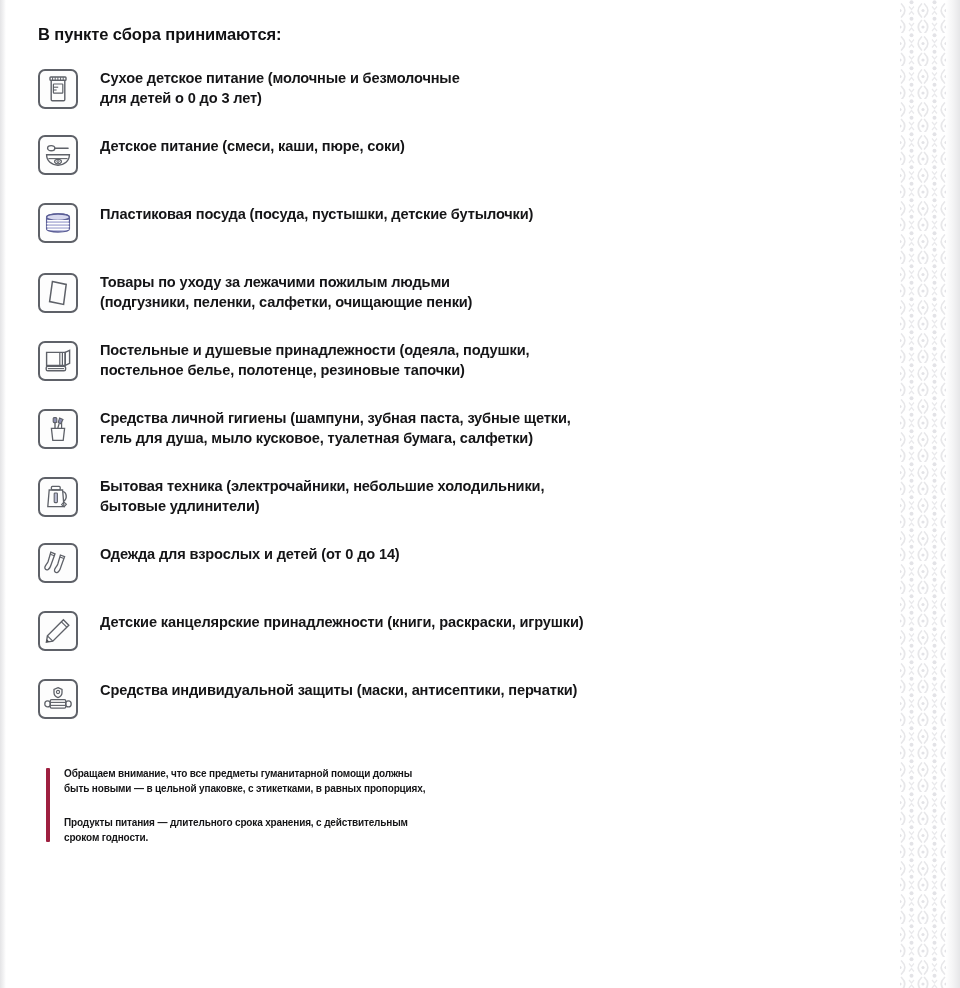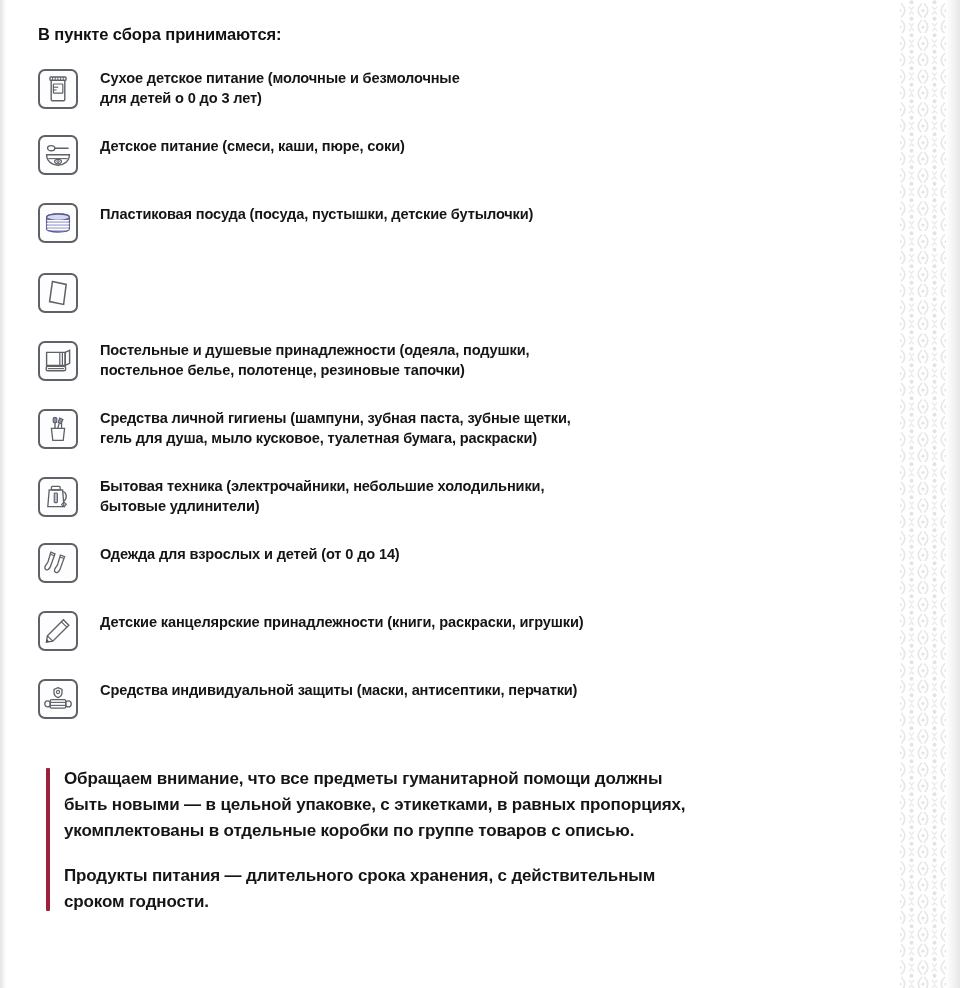--- a/index.html
+++ b/index.html
@@ -103,21 +103,21 @@
     position: absolute;
     left: 8px;
     top: 2px;
     bottom: 4px;
     width: 4px;
     background: #9e2040;
     border-radius: 1px;
   }
   .note p {
     margin: 0 0 18px 0;
-    font-size: 17px;
+    font-size: 10px;
     font-weight: bold;
     line-height: 1.55;
     color: #151517;
     letter-spacing: -0.15px;
   }
   .note p:last-child { margin-bottom: 0; }
   .note .l { display: block; white-space: nowrap; }
 
   
   .ornament {
@@ -211,20 +211,24 @@
         </div>
       </div>
 
 
       <div class="item row-h2">
         <div class="icon-box">
           <svg width="26" height="28" viewBox="0 0 26 28" fill="none" stroke="#5e6168" stroke-width="1.5">
             <path d="M7.4 2.6 L21.2 5.4 L18.6 25.4 L4.6 22.6 Z"></path>
           </svg>
         </div>
+        <div class="item-text">
+          <span class="l">Товары по уходу за лежачими пожилым людьми</span>
+          <span class="l">(подгузники, пеленки, салфетки, очищающие пенки)</span>
+        </div>
       </div>
 
       <div class="item row-h2">
         <div class="icon-box">
           <svg width="30" height="26" viewBox="0 0 30 26" fill="none" stroke="#5e6168" stroke-width="1.4">
             <path d="M3.6 4.4 h18.6 v13 H3.6 z"></path>
             <path d="M22.2 4.4 L26.6 2.4 v13 l-4.4 2 z"></path>
             <line x1="16.8" y1="4.4" x2="16.8" y2="17.4" stroke-width="1.2"></line>
             <line x1="19.4" y1="4.4" x2="19.4" y2="17.4" stroke-width="1.2"></line>
             <rect x="3.2" y="18.2" width="19.4" height="4.6" rx="1.6"></rect>
@@ -243,21 +247,21 @@
             <path d="M6.4 13.4 h13.2 l-1.4 12 h-10.4 z"></path>
             <rect x="8.2" y="2.6" width="3.6" height="5" rx="1" fill="#8e90b4" stroke="#5e6168" stroke-width="1.1"></rect>
             <line x1="10" y1="7.6" x2="10" y2="13.2" stroke-width="1.4"></line>
             <path d="M14.6 3 l3.4 1.6 -2.2 4.2 -2.6 -1.4 z" fill="#8e90b4" stroke="#5e6168" stroke-width="1.1"></path>
             <line x1="14.2" y1="8.4" x2="12.8" y2="13.2" stroke-width="1.3"></line>
             <line x1="16.6" y1="6.4" x2="16.6" y2="13.2" stroke-width="1.2"></line>
           </svg>
         </div>
         <div class="item-text">
           <span class="l">Средства личной гигиены (шампуни, зубная паста, зубные щетки,</span>
-          <span class="l">гель для душа, мыло кусковое, туалетная бумага, раскраски)</span>
+          <span class="l">гель для душа, мыло кусковое, туалетная бумага, салфетки)</span>
         </div>
       </div>
 
       <div class="item row-h2">
         <div class="icon-box">
           <svg width="28" height="28" viewBox="0 0 28 28" fill="none" stroke="#5e6168" stroke-width="1.3">
             <path d="M5.2 7 h13.4 l1.4 16.6 h-16.2 z"></path>
             <rect x="7.4" y="3.4" width="8.8" height="3.4" rx="1"></rect>
             <path d="M18.8 8.6 c4.2 0.6 4.6 7.6 0.8 9.4" stroke-width="1.4"></path>
             <rect x="10.2" y="10" width="3.2" height="9.6" rx="0.8" fill="#bcbed6" stroke="#5e6168" stroke-width="1.1"></rect>
@@ -315,21 +319,20 @@
         </div>
       </div>
 
     </div>
 
     <div class="note">
       <div class="note-bar"></div>
       <p>
         <span class="l"><span>Обращаем внимание,</span><span> что все предметы гуманитарной помощи должны</span></span>
         <span class="l">быть новыми — в цельной упаковке, с этикетками, в равных пропорциях,</span>
-        <span class="l">укомплектованы в отдельные коробки по группе товаров с описью.</span>
       </p>
       <p>
         <span class="l">Продукты питания — длительного срока хранения, с действительным</span>
         <span class="l">сроком годности.</span>
       </p>
     </div>
 
   </div>
 
   <div class="ornament-gutter"></div>

